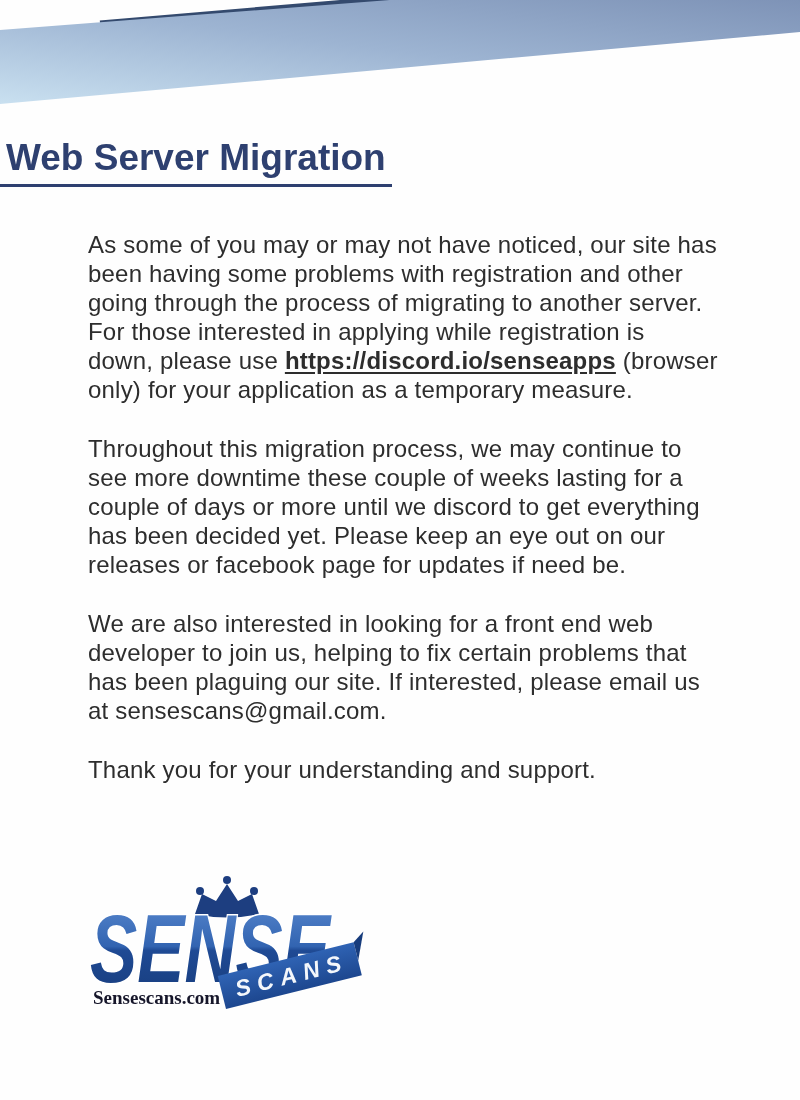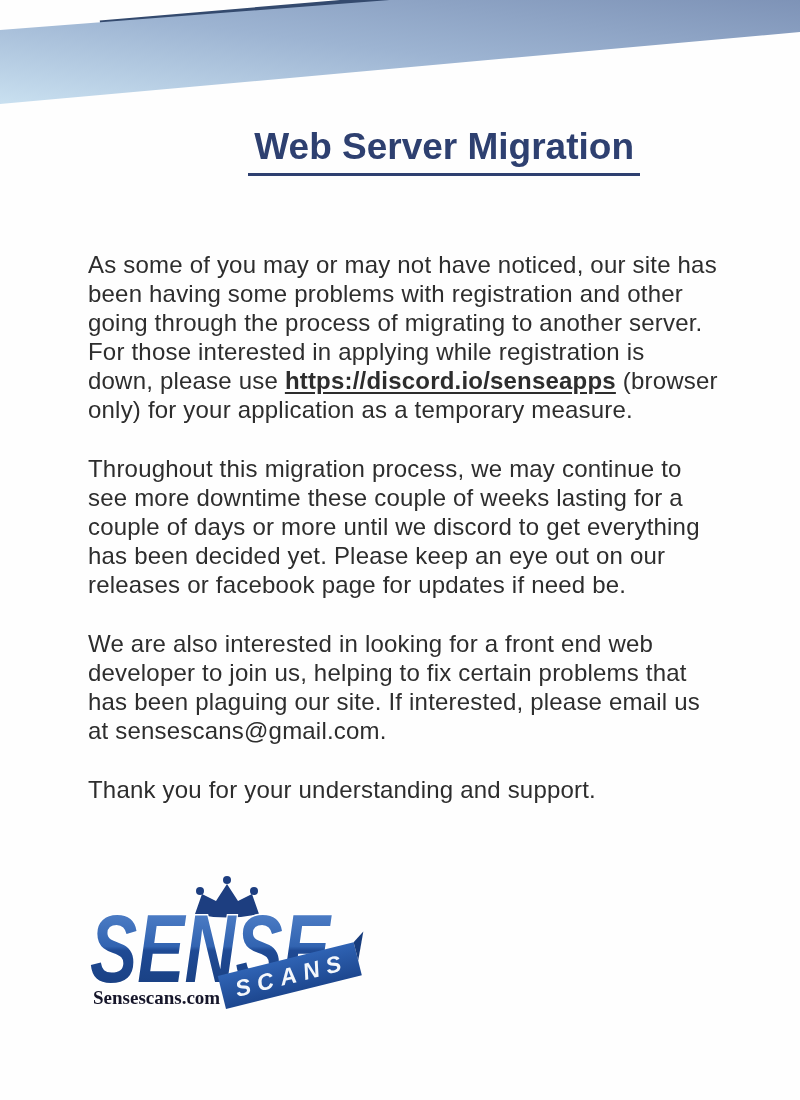--- a/index.html
+++ b/index.html
@@ -15,38 +15,38 @@
   html,body{width:800px;height:1100px;}
   body{
     position:relative;
     width:800px;height:1100px;
     background:var(--page-bg);
     font-family:"Liberation Sans", sans-serif;
     overflow:hidden;
   }
   .header-svg{position:absolute;top:0;left:0;}
   .title-wrap{
-    position:absolute;top:126px;left:0;width:640px;
-    text-align:right;
+    position:absolute;top:137px;left:0;width:640px;
+    text-align:left;
   }
   .page-title{
     display:inline-block;
     font-size:37px;font-weight:bold;
     color:var(--title-color);
     border-bottom:3px solid var(--title-color);
     padding:0 6px 5px 6px;
     letter-spacing:0px;
   }
   .article{
     position:absolute;top:230px;left:88px;width:660px;
     font-size:24px;line-height:29px;
     color:var(--text-color);
     letter-spacing:0.2px;
   }
-  .para{margin-bottom:30px;margin-top:20px;}
+  .para{margin-bottom:30px;}
   .tline{white-space:nowrap;}
   .doc-link{
     color:var(--text-color);
     text-decoration:underline;
     text-underline-offset:3px;
     font-weight:bold;
   }
   .logo-svg{position:absolute;top:876px;left:80px;}
 </style>
 </head>

